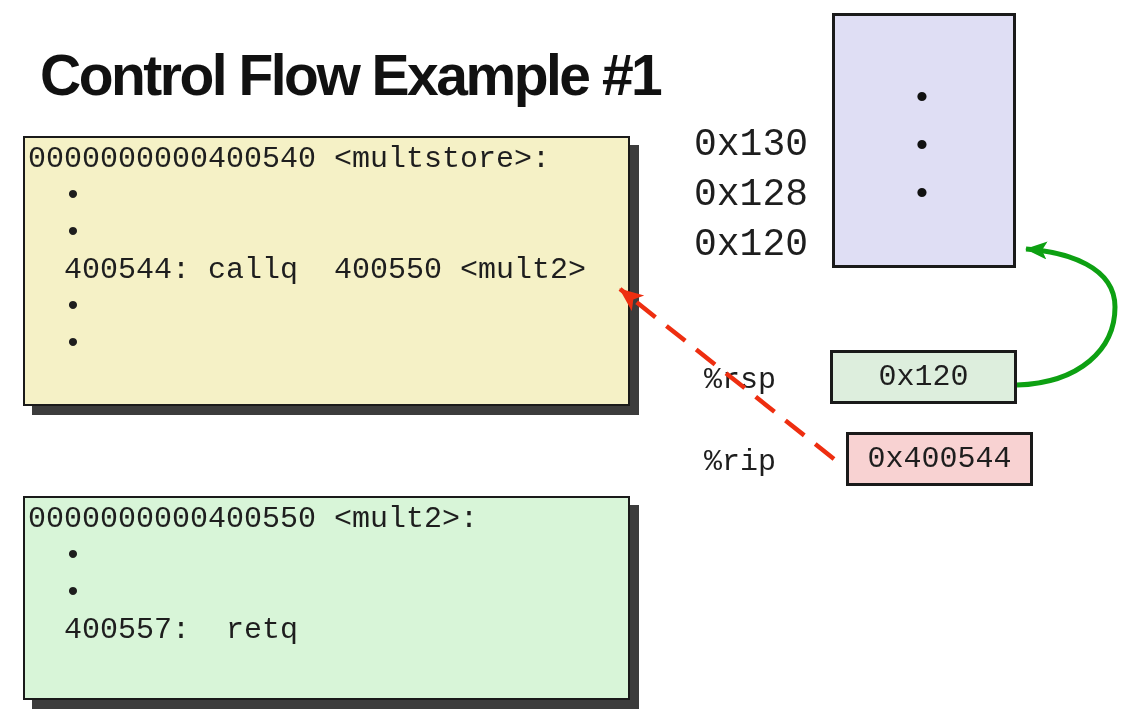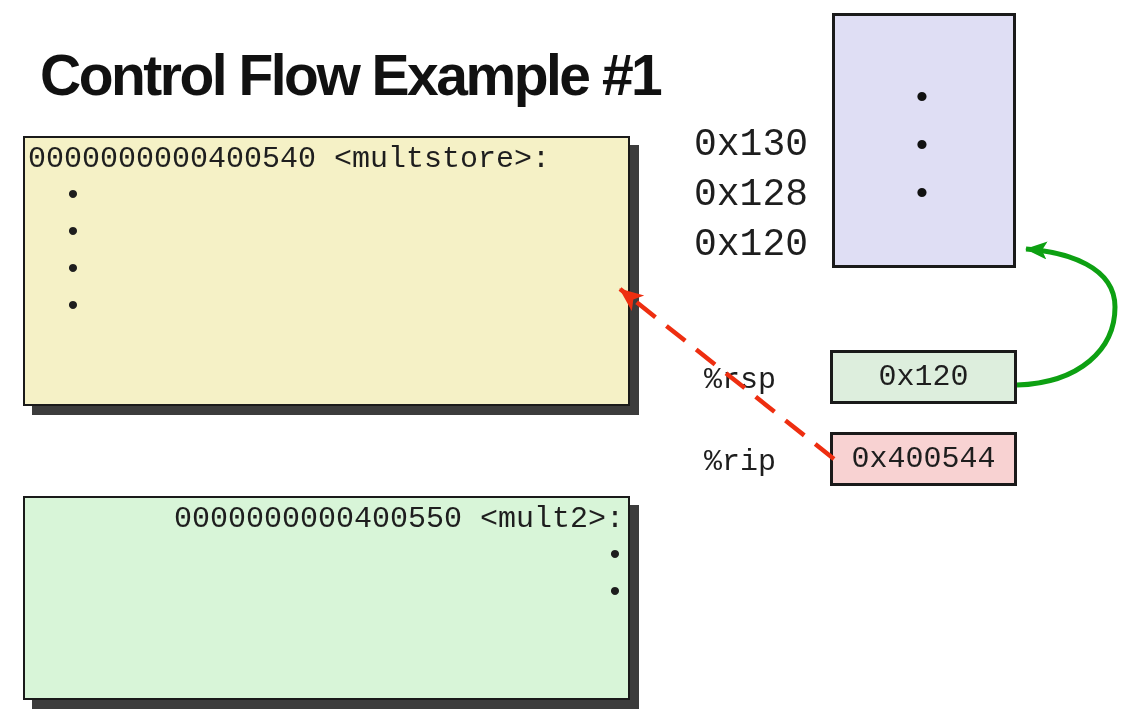--- a/index.html
+++ b/index.html
@@ -10,63 +10,65 @@
   *{margin:0;padding:0;box-sizing:border-box}
   html,body{background:var(--page_bg);}
   .page{position:relative;width:1126px;height:724px;background:var(--page_bg);overflow:hidden;
         font-family:"Liberation Sans",sans-serif;}
   .title{position:absolute;left:40px;top:42px;font-size:57px;font-weight:700;
          letter-spacing:-2.5px;color:var(--title_color);white-space:nowrap;}
   .code-panel{position:absolute;left:23px;width:607px;background:var(--multstore_bg);
          border:2px solid var(--box_border);box-shadow:9px 9px 0 var(--shadow);
          padding:3px 4px 0 3px;}
   #multstore-panel{top:136px;height:270px;}
-  #mult2-panel{top:496px;height:204px;background:var(--mult2_bg);text-align:right;}
+  #mult2-panel{top:496px;height:204px;background:var(--mult2_bg);}
   .code-line{white-space:pre;font-family:"Liberation Mono","DejaVu Sans Mono",monospace;
          font-size:30px;line-height:37px;color:var(--code_text);}
   .mono-label{position:absolute;font-family:"Liberation Mono","DejaVu Sans Mono",monospace;
          font-size:30px;color:var(--code_text);text-align:right;}
   .addr-list{left:680px;top:120px;width:128px;}
   .addr-list div{height:50px;line-height:50px;text-align:right;font-family:"Liberation Mono","DejaVu Sans Mono",monospace;font-size:38px;color:var(--code_text);}
   .stack-box{position:absolute;left:832px;top:13px;width:184px;height:255px;
          background:var(--stack_bg);border:3px solid var(--box_border);}
   .dots-list{position:absolute;left:890px;top:72px;width:64px;}
   .dots-list div{height:48px;line-height:48px;text-align:center;font-size:34px;color:#111;}
   .reg-label{width:120px;height:50px;line-height:50px;left:656px;}
   #rsp-label{top:355px;} #rip-label{top:437px;}
   .reg-box{position:absolute;left:830px;width:187px;height:54px;border:3px solid var(--box_border);
          text-align:center;}
   .reg-box span{display:block;line-height:48px;font-family:"Liberation Mono","DejaVu Sans Mono",monospace;
          font-size:30px;color:var(--code_text);}
   #rsp-box{top:350px;background:var(--rsp_bg);}
-  #rip-box{top:432px;background:var(--rip_bg);}
+  #rip-box{top:432px;background:var(--rip_bg);margin-left:16px;}
   svg.overlay{position:absolute;left:0;top:0;width:1126px;height:724px;pointer-events:none;}
   .red-arrow{stroke:var(--arrow_red);stroke-width:4.5;fill:none;stroke-dasharray:24 14;}
   .green-arrow{stroke:var(--arrow_green);stroke-width:5;fill:none;}
   .red-head{fill:var(--arrow_red);} .green-head{fill:var(--arrow_green);}
 </style>
 </head>
 <body>
 
 <div class="page">
 
   <div class="title">Control Flow Example #1</div>
 
   <div class="code-panel" id="multstore-panel">
       <div class="code-line">0000000000400540 &lt;multstore&gt;:</div>
       <div class="code-line">  •</div>
       <div class="code-line">  •</div>
+      <div class="code-line">  400544: callq  400550 &lt;mult2&gt;</div>
       <div class="code-line">  •</div>
       <div class="code-line">  •</div>
     </div>
 
   <div class="code-panel" id="mult2-panel">
       <div class="code-line">0000000000400550 &lt;mult2&gt;:</div>
       <div class="code-line">  •</div>
       <div class="code-line">  •</div>
+      <div class="code-line">  400557:  retq</div>
     </div>
 
   <div class="stack-box"></div>
 
   <div class="dots-list">
       <div class="">•</div>
       <div class="">•</div>
       <div class="">•</div>
     </div>
 

